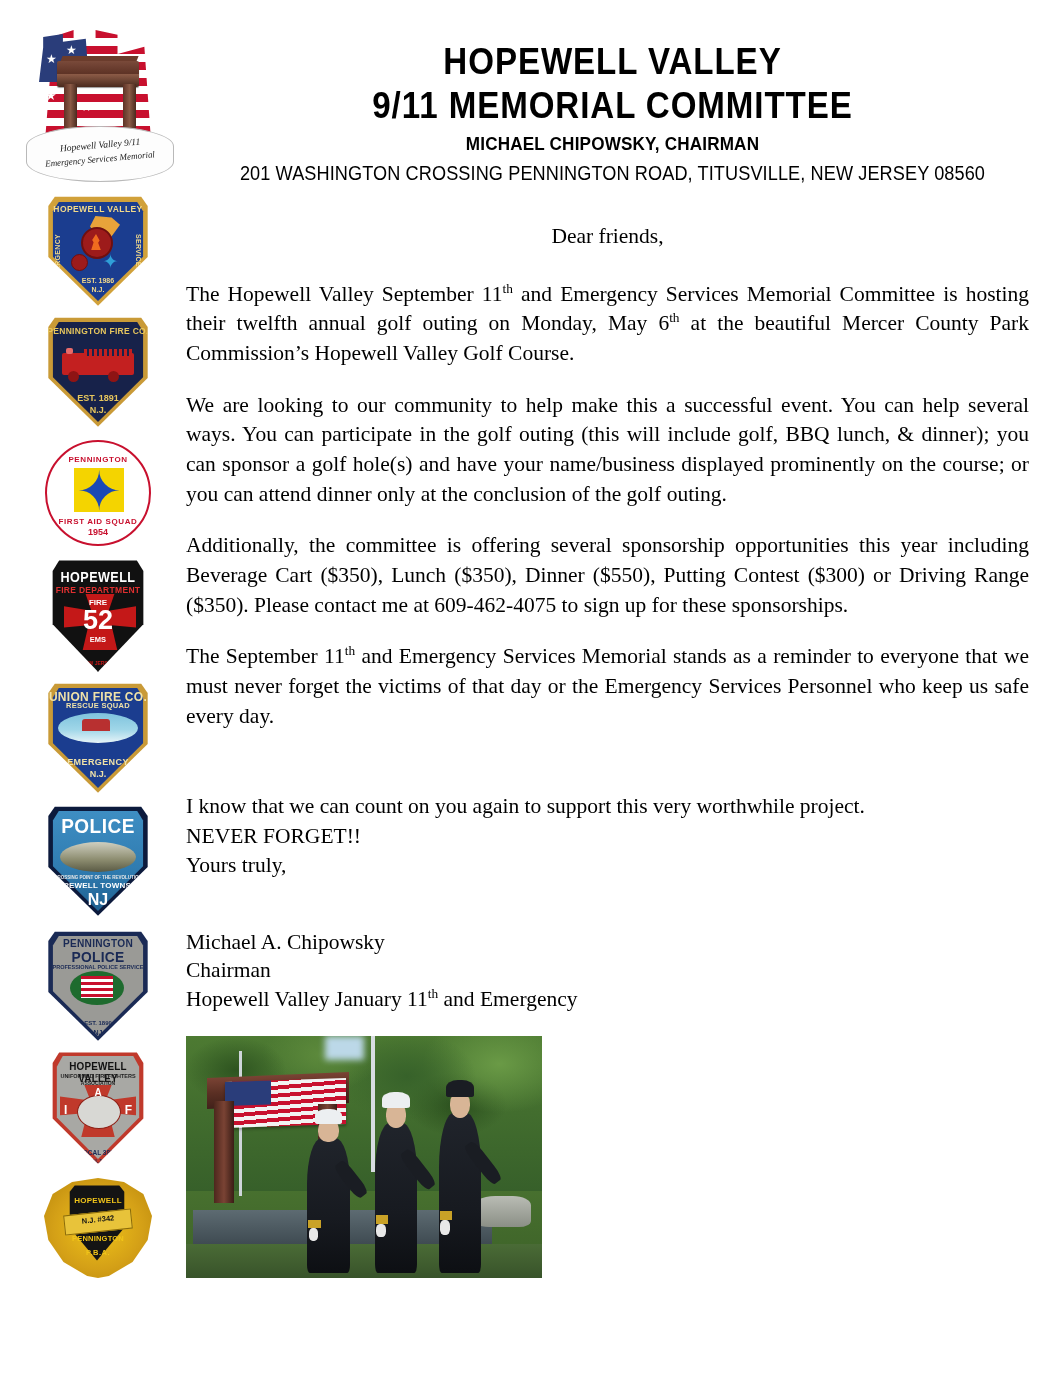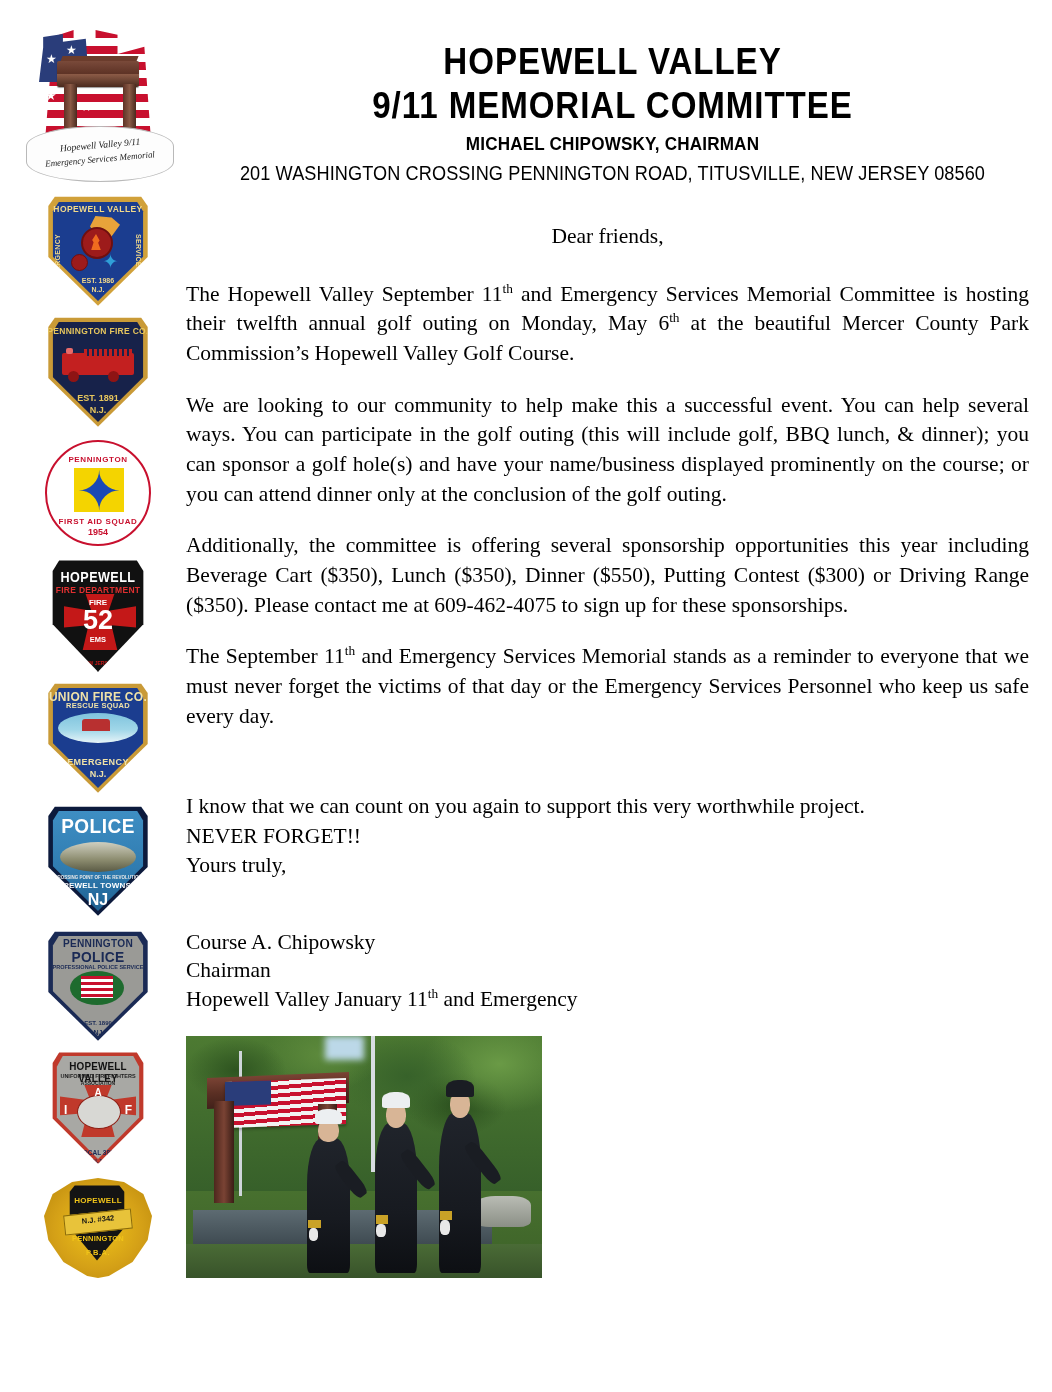--- a/index.html
+++ b/index.html
@@ -845,21 +845,21 @@
 
   </div>
 
   <div class="closing-wrap">
     <div>I know that we can count on you again to support this very worthwhile project.</div>
     <div>NEVER FORGET!!</div>
     <div>Yours truly,</div>
   </div>
 
   <div class="sig-wrap">
-    <div>Course A. Chipowsky</div>
+    <div>Michael A. Chipowsky</div>
     <div>Chairman</div>
     <div><span>Hopewell Valley January 11</span><sup>th</sup><span> and Emergency</span></div>
   </div>
 
   <div class="photo">
     <div class="ph-sky"></div>
     <div class="ph-trees"></div>
     <div class="ph-skypatch"></div>
     <div class="ph-pole2"></div>
     <div class="ph-pole"></div>

